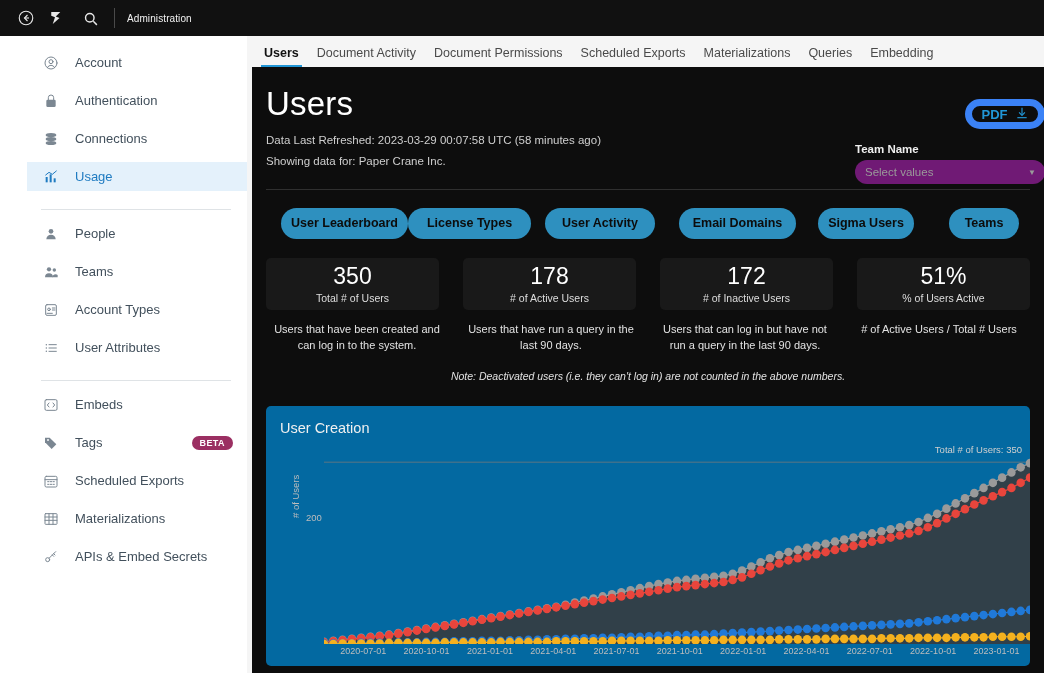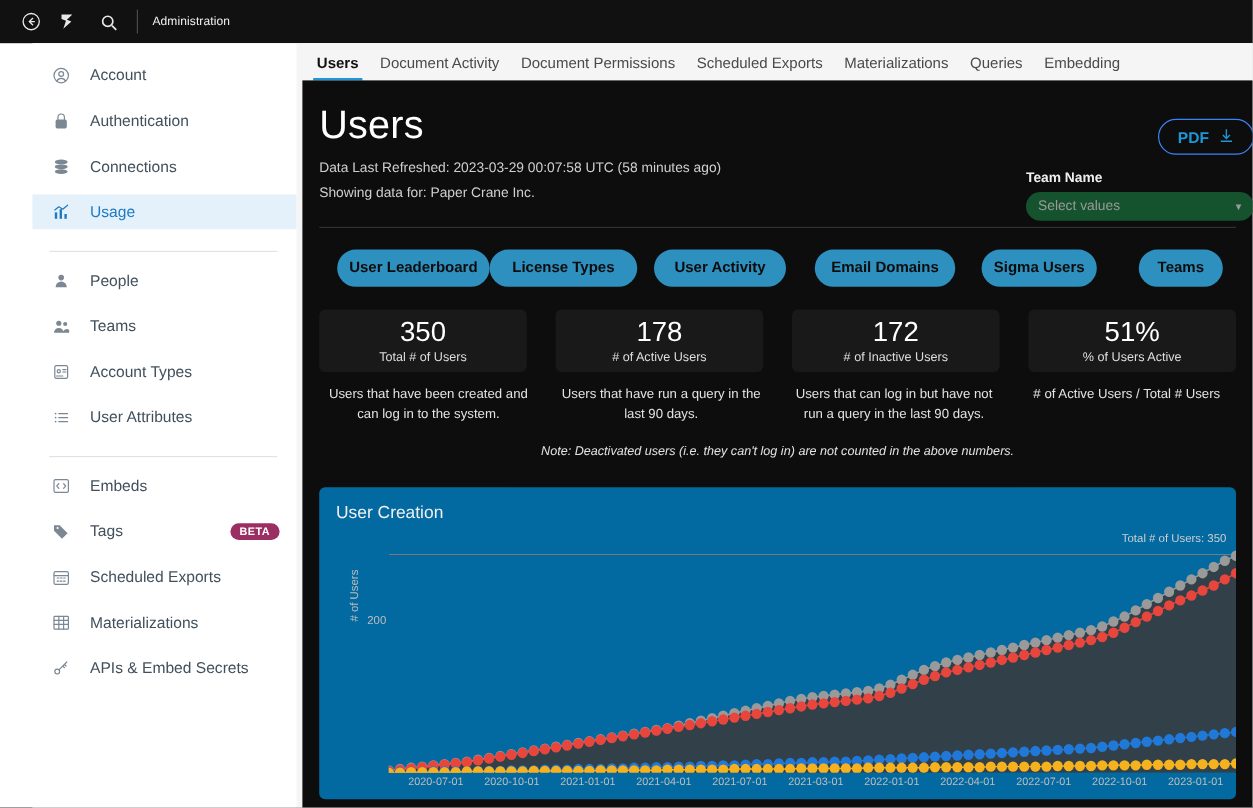--- a/index.html
+++ b/index.html
@@ -58,28 +58,28 @@
     padding:18px 0 0 0;
   }
   .pad{ padding:0 14px 0 14px;}
 
   .page-title{ font-size:33px; font-weight:400; color:#ffffff; letter-spacing:.2px; line-height:1.15;}
   .meta{ font-size:11.5px; color:#cfcfcf; margin-top:11px;}
   .meta2{ font-size:11.5px; color:#cfcfcf; margin-top:9px;}
 
   .pdf-btn{
     position:absolute; right:-1px; top:14px; width:80px; height:30px;
-    border:1px solid #3b82f6; border-radius:16px; color:#2196d6;
+    border:7px solid #3b82f6; border-radius:16px; color:#2196d6;
     display:flex; align-items:center; justify-content:center; gap:7px;
     font-size:13px; font-weight:bold; cursor:pointer; background:#0d0d0d;
   }
   .team-block{ position:absolute; right:-1px; top:58px; width:190px;}
   .team-label{ font-size:11.5px; font-weight:bold; color:#efefef; margin-bottom:5px;}
   .team-select{
-    height:24px; background:#14532d; border-radius:12px; display:flex; align-items:center;
+    height:24px; background:#701a75; border-radius:12px; display:flex; align-items:center;
     padding:0 10px; color:#9a9a9a; font-size:11.5px; cursor:pointer; position:relative;
   }
   .team-select .caret{ position:absolute; right:9px; color:#9a9a9a; font-size:8px;}
 
   .divider{ height:1px; background:#2f2f2f; margin:22px 14px 0 14px;}
 
   .pillrow{ display:flex; margin-top:18px; padding:0 14px 0 14px; }
   .pill{
     background:#2e90bf; color:#0c0c0c; border-radius:17px; height:31px;
     display:flex; align-items:center; justify-content:center; font-size:12.5px; font-weight:bold;
@@ -681,21 +681,21 @@
               <ellipse cx="973.7" cy="288.3" rx="6" ry="7" fill="#f5b11e"></ellipse>
               <ellipse cx="986.8" cy="288.3" rx="6" ry="7" fill="#f5b11e"></ellipse>
               <ellipse cx="1000.0" cy="287.5" rx="6" ry="7" fill="#f5b11e"></ellipse>
             </svg>
           <div class="xaxis" id="xaxis">
               <div class="xtick" style="left: 5.56%;">2020-07-01</div>
               <div class="xtick" style="left: 14.53%;">2020-10-01</div>
               <div class="xtick" style="left: 23.5%;">2021-01-01</div>
               <div class="xtick" style="left: 32.47%;">2021-04-01</div>
               <div class="xtick" style="left: 41.43%;">2021-07-01</div>
-              <div class="xtick" style="left: 50.4%;">2021-03-01</div>
+              <div class="xtick" style="left: 50.4%;">2021-10-01</div>
               <div class="xtick" style="left: 59.37%;">2022-01-01</div>
               <div class="xtick" style="left: 68.34%;">2022-04-01</div>
               <div class="xtick" style="left: 77.31%;">2022-07-01</div>
               <div class="xtick" style="left: 86.28%;">2022-10-01</div>
               <div class="xtick" style="left: 95.25%;">2023-01-01</div>
             </div>
         </div>
       </div>
     </div>
   </div>

